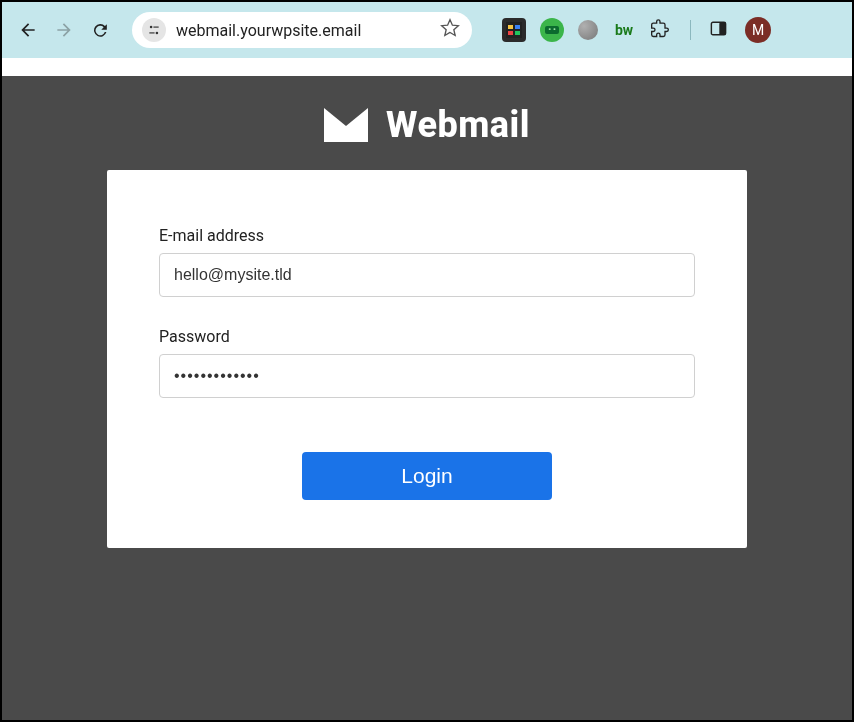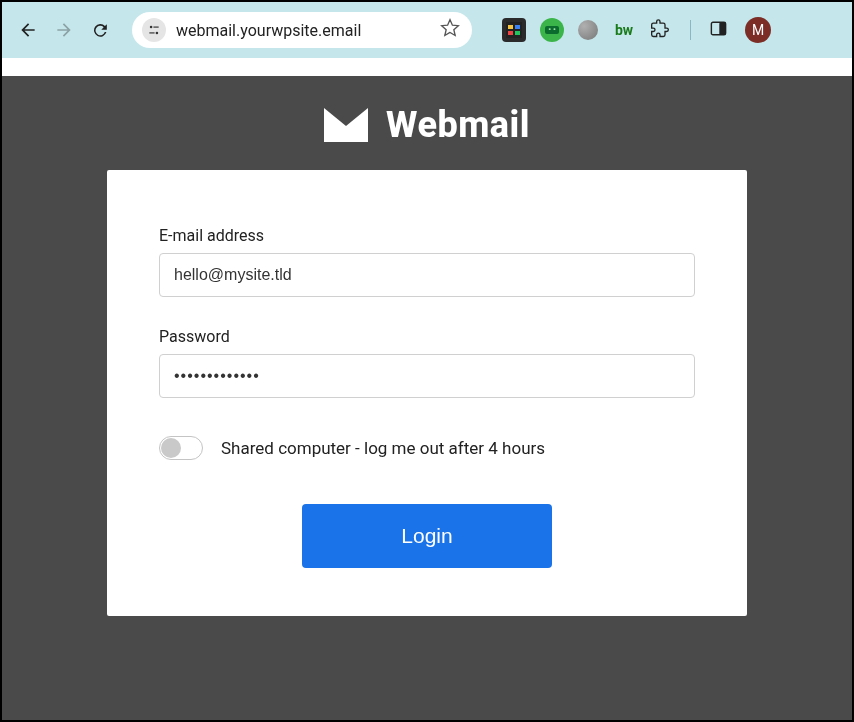--- a/index.html
+++ b/index.html
@@ -25,21 +25,21 @@
     .page { background: #4a4a4a; height: calc(100% - 56px); padding-top: 28px; margin-top: 18px; }
     .brand { display: flex; align-items: center; justify-content: center; gap: 18px; margin-bottom: 24px; }
     .brand-text { color: #fff; font-size: 36px; font-weight: 800; letter-spacing: 0.5px; }
     .card { background: #fff; width: 640px; margin: 0 auto; padding: 56px 52px 48px; border-radius: 2px; }
     .field-label { font-size: 16px; color: #222; margin-bottom: 8px; display: block; }
     .field-input { width: 100%; height: 44px; border: 1px solid #d0d0d0; border-radius: 4px; padding: 0 14px; font-size: 16px; color: #333; margin-bottom: 30px; }
     .toggle-row { display: flex; align-items: center; gap: 18px; margin-bottom: 30px; margin-top: 28px; }
     .toggle { width: 44px; height: 24px; border-radius: 12px; border: 1px solid #c4c4c4; background: #fff; position: relative; cursor: pointer; flex-shrink: 0; }
     .toggle-knob { position: absolute; left: 1px; top: 1px; width: 20px; height: 20px; border-radius: 50%; background: #c9c9c9; }
     .toggle-label { font-size: 17px; color: #222; }
-    .login-btn { display: block; margin: 44px auto 0; width: 250px; height: 64px; background: #1a73e8; color: #fff; border: none; border-radius: 4px; font-size: 21px; cursor: pointer; }
+    .login-btn { display: block; margin: 44px auto 0; width: 250px; height: 48px; background: #1a73e8; color: #fff; border: none; border-radius: 4px; font-size: 21px; cursor: pointer; }
   </style>
 </head>
 <body>
 
 <div class="browser-bar">
   <div class="nav-btn">
     <svg width="20" height="20" viewBox="0 0 24 24">
         <path d="M20 11H7.8l5.6-5.6L12 4l-8 8 8 8 1.4-1.4L7.8 13H20z" fill="#222"></path>
       </svg>
   </div>
@@ -107,23 +107,17 @@
     <span class="brand-text">Webmail</span>
   </div>
 
   <div class="card">
     <label class="field-label">E-mail address</label>
     <input class="field-input" type="text" value="hello@mysite.tld" style="">
 
     <label class="field-label">Password</label>
     <input class="field-input" type="text" style="letter-spacing: 1px; margin-bottom: 10px;" value="•••••••••••••">
 
-    <div class="toggle-row">
-      <div class="toggle">
-        <div class="toggle-knob"></div>
-      </div>
-      <span class="toggle-label">Shared computer - log me out after 4 hours</span>
-    </div>
 
 
     <button class="login-btn">Login</button>
   </div>
 </div>
 
 </body></html>

